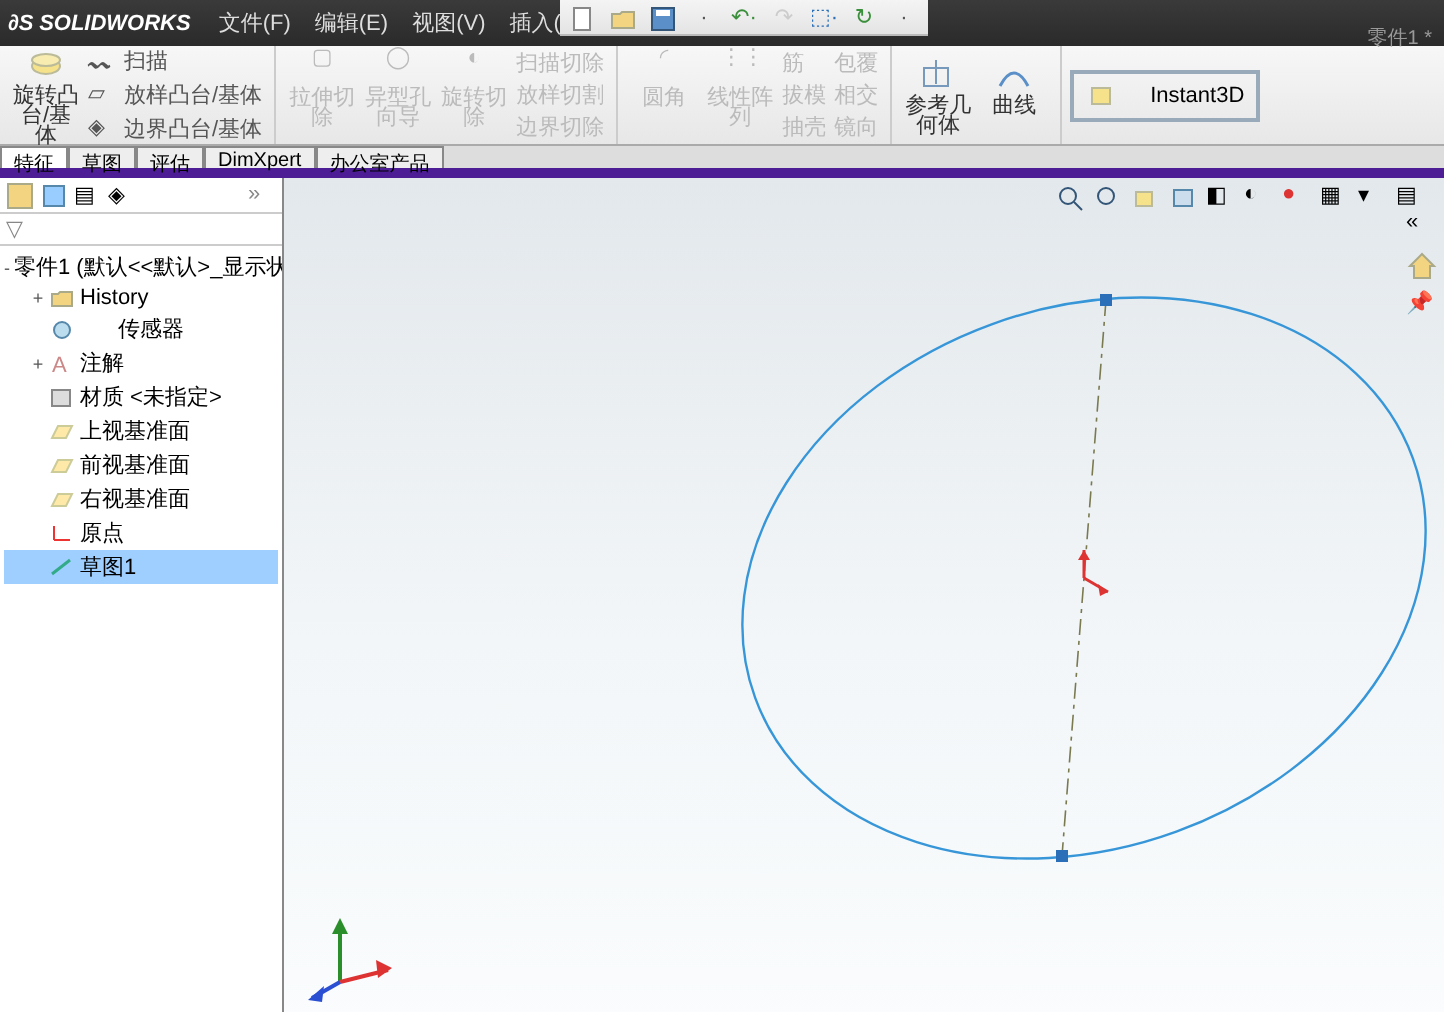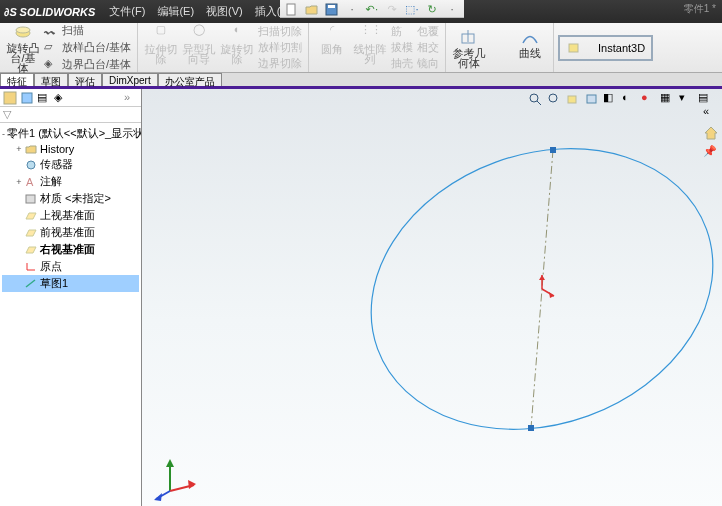--- a/index.html
+++ b/index.html
@@ -1,32 +1,32 @@
 <!DOCTYPE html>
 <html><head>
 <meta charset="utf-8">
 <style>
 *{margin:0;padding:0;box-sizing:border-box;font-family:"Microsoft YaHei","SimSun",Arial,sans-serif;font-size:11px;}
 body{width:722px;height:506px;background:#fff;overflow:hidden;position:relative;}
 .titlebar{height:23px;background:linear-gradient(#3a3a3a,#2a2a2a);color:#fff;display:flex;align-items:center;padding:0 4px;}
 .logo{font-style:italic;font-weight:bold;font-size:10px;}
 .menubar{display:flex;gap:0;margin-left:8px;}
 .menu-item{color:#ddd;padding:1px 6px;}
-.doc-title{position:absolute;right:6px;top:2px;color:#999;font-size:10px;}
+.doc-title{position:absolute;right:6px;top:12px;color:#999;font-size:10px;}
 .qat{height:18px;background:linear-gradient(#f4f4f4,#e4e4e4);border-bottom:1px solid #bbb;display:flex;align-items:center;padding:0 4px;gap:4px;position:absolute;left:280px;top:0;}
 .qat-btn{width:16px;height:14px;display:inline-block;text-align:center;line-height:14px;color:#555;}
 .ribbon{height:50px;background:linear-gradient(#f7f7f7,#e7e7e7);border-bottom:1px solid #aaa;display:flex;}
 .rib-group{display:flex;flex-direction:column;align-items:center;justify-content:center;padding:2px 4px;border-right:1px solid #ccc;}
 .rib-big{display:flex;flex-direction:column;align-items:center;width:38px;text-align:center;font-size:9px;line-height:10px;color:#333;}
 .rib-small-col{display:flex;flex-direction:column;gap:1px;padding:0 2px;}
 .rib-small{font-size:9px;color:#555;white-space:nowrap;display:flex;align-items:center;gap:2px;}
 .rib-icon{width:16px;height:16px;display:inline-block;}
 .rib-icon-big{width:20px;height:20px;display:inline-block;}
 .instant3d{border:2px solid #9ab;padding:3px 6px;display:flex;align-items:center;gap:16px;font-size:9px;}
-.tabbar{height:16px;background:#ddd;display:flex;border-bottom:3px solid #4c1d95;}
+.tabbar{height:16px;background:#ddd;display:flex;border-bottom:5px solid #4c1d95;}
 .tab{padding:1px 6px;border:1px solid #888;border-bottom:none;background:#eee;font-size:10px;}
 .tab.active{background:#fff;}
 .maincontent{display:flex;height:calc(506px - 18px - 50px - 16px);}
 .treepanel{width:142px;background:#fff;border-right:1px solid #888;overflow:hidden;}
 .tree-toolbar{height:18px;border-bottom:1px solid #ccc;display:flex;align-items:center;padding:0 3px;gap:3px;}
 .tree-toolbar span{width:14px;height:14px;display:inline-block;}
 .tree-search{height:16px;border-bottom:1px solid #ccc;display:flex;align-items:center;padding:0 3px;font-size:10px;color:#888;}
 .tree{padding:2px;font-size:11px;}
 .tree-item{display:flex;align-items:center;padding:1px 0;white-space:nowrap;}
 .exp{width:10px;text-align:center;color:#555;font-size:9px;}
@@ -162,21 +162,21 @@
         <div class="rib-small disabled">
             <span>相交</span>
           </div>
         <div class="rib-small disabled">
             <span>镜向</span>
           </div>
       </div>
     </div>
   </div>
   <div class="rib-group">
-    <div style="display:flex;gap:23px;">
+    <div style="display:flex;">
       <div class="rib-big">
           <span class="rib-icon-big"><svg viewBox="0 0 20 20">
               <rect x="3" y="6" width="12" height="9" fill="none" stroke="#79b"></rect>
               <line x1="9" y1="2" x2="9" y2="14" stroke="#79b"></line>
             </svg></span>
           <span>参考几
 何体</span>
         </div>
       <div class="rib-big">
           <span class="rib-icon-big"><svg viewBox="0 0 20 20">
@@ -228,21 +228,21 @@
             </svg></span>
           <span>零件1 (默认&lt;&lt;默认&gt;_显示状</span>
         </div>
       <div class="tree-item" style="padding-left:12px;">
           <span class="exp">+</span>
           <span class="ticon"><svg viewBox="0 0 14 12">
               <path d="M2 4h3l1-1h6v7H2z" fill="#f3d481" stroke="#aa8"></path>
             </svg></span>
           <span>History</span>
         </div>
-      <div class="tree-item" style="padding-left:22px;">
+      <div class="tree-item" style="padding-left:22px;gap:19px;">
           <span class="ticon"><svg viewBox="0 0 14 12">
               <circle cx="7" cy="6" r="4" fill="#bde" stroke="#58a"></circle>
             </svg></span>
           <span>传感器</span>
         </div>
       <div class="tree-item" style="padding-left:12px;">
           <span class="exp">+</span>
           <span class="ticon"><svg viewBox="0 0 14 12">
               <text x="2" y="10" font-size="10" fill="#c88">A</text>
             </svg></span>
@@ -259,21 +259,21 @@
               <path d="M2 9 L5 3 L12 3 L9 9 Z" fill="#ffe9a8" stroke="#cc9"></path>
             </svg></span>
           <span>上视基准面</span>
         </div>
       <div class="tree-item" style="padding-left:22px;">
           <span class="ticon"><svg viewBox="0 0 14 12">
               <path d="M2 9 L5 3 L12 3 L9 9 Z" fill="#ffe9a8" stroke="#cc9"></path>
             </svg></span>
           <span>前视基准面</span>
         </div>
-      <div class="tree-item" style="padding-left:22px;font-weight:bold;">
+      <div class="tree-item" style="padding-left:22px;">
           <span class="ticon"><svg viewBox="0 0 14 12">
               <path d="M2 9 L5 3 L12 3 L9 9 Z" fill="#ffe9a8" stroke="#cc9"></path>
             </svg></span>
           <span>右视基准面</span>
         </div>
       <div class="tree-item" style="padding-left:22px;">
           <span class="ticon"><svg viewBox="0 0 14 12">
               <line x1="3" y1="9" x2="3" y2="2" stroke="#e33"></line>
               <line x1="3" y1="9" x2="11" y2="9" stroke="#e33"></line>
             </svg></span>

